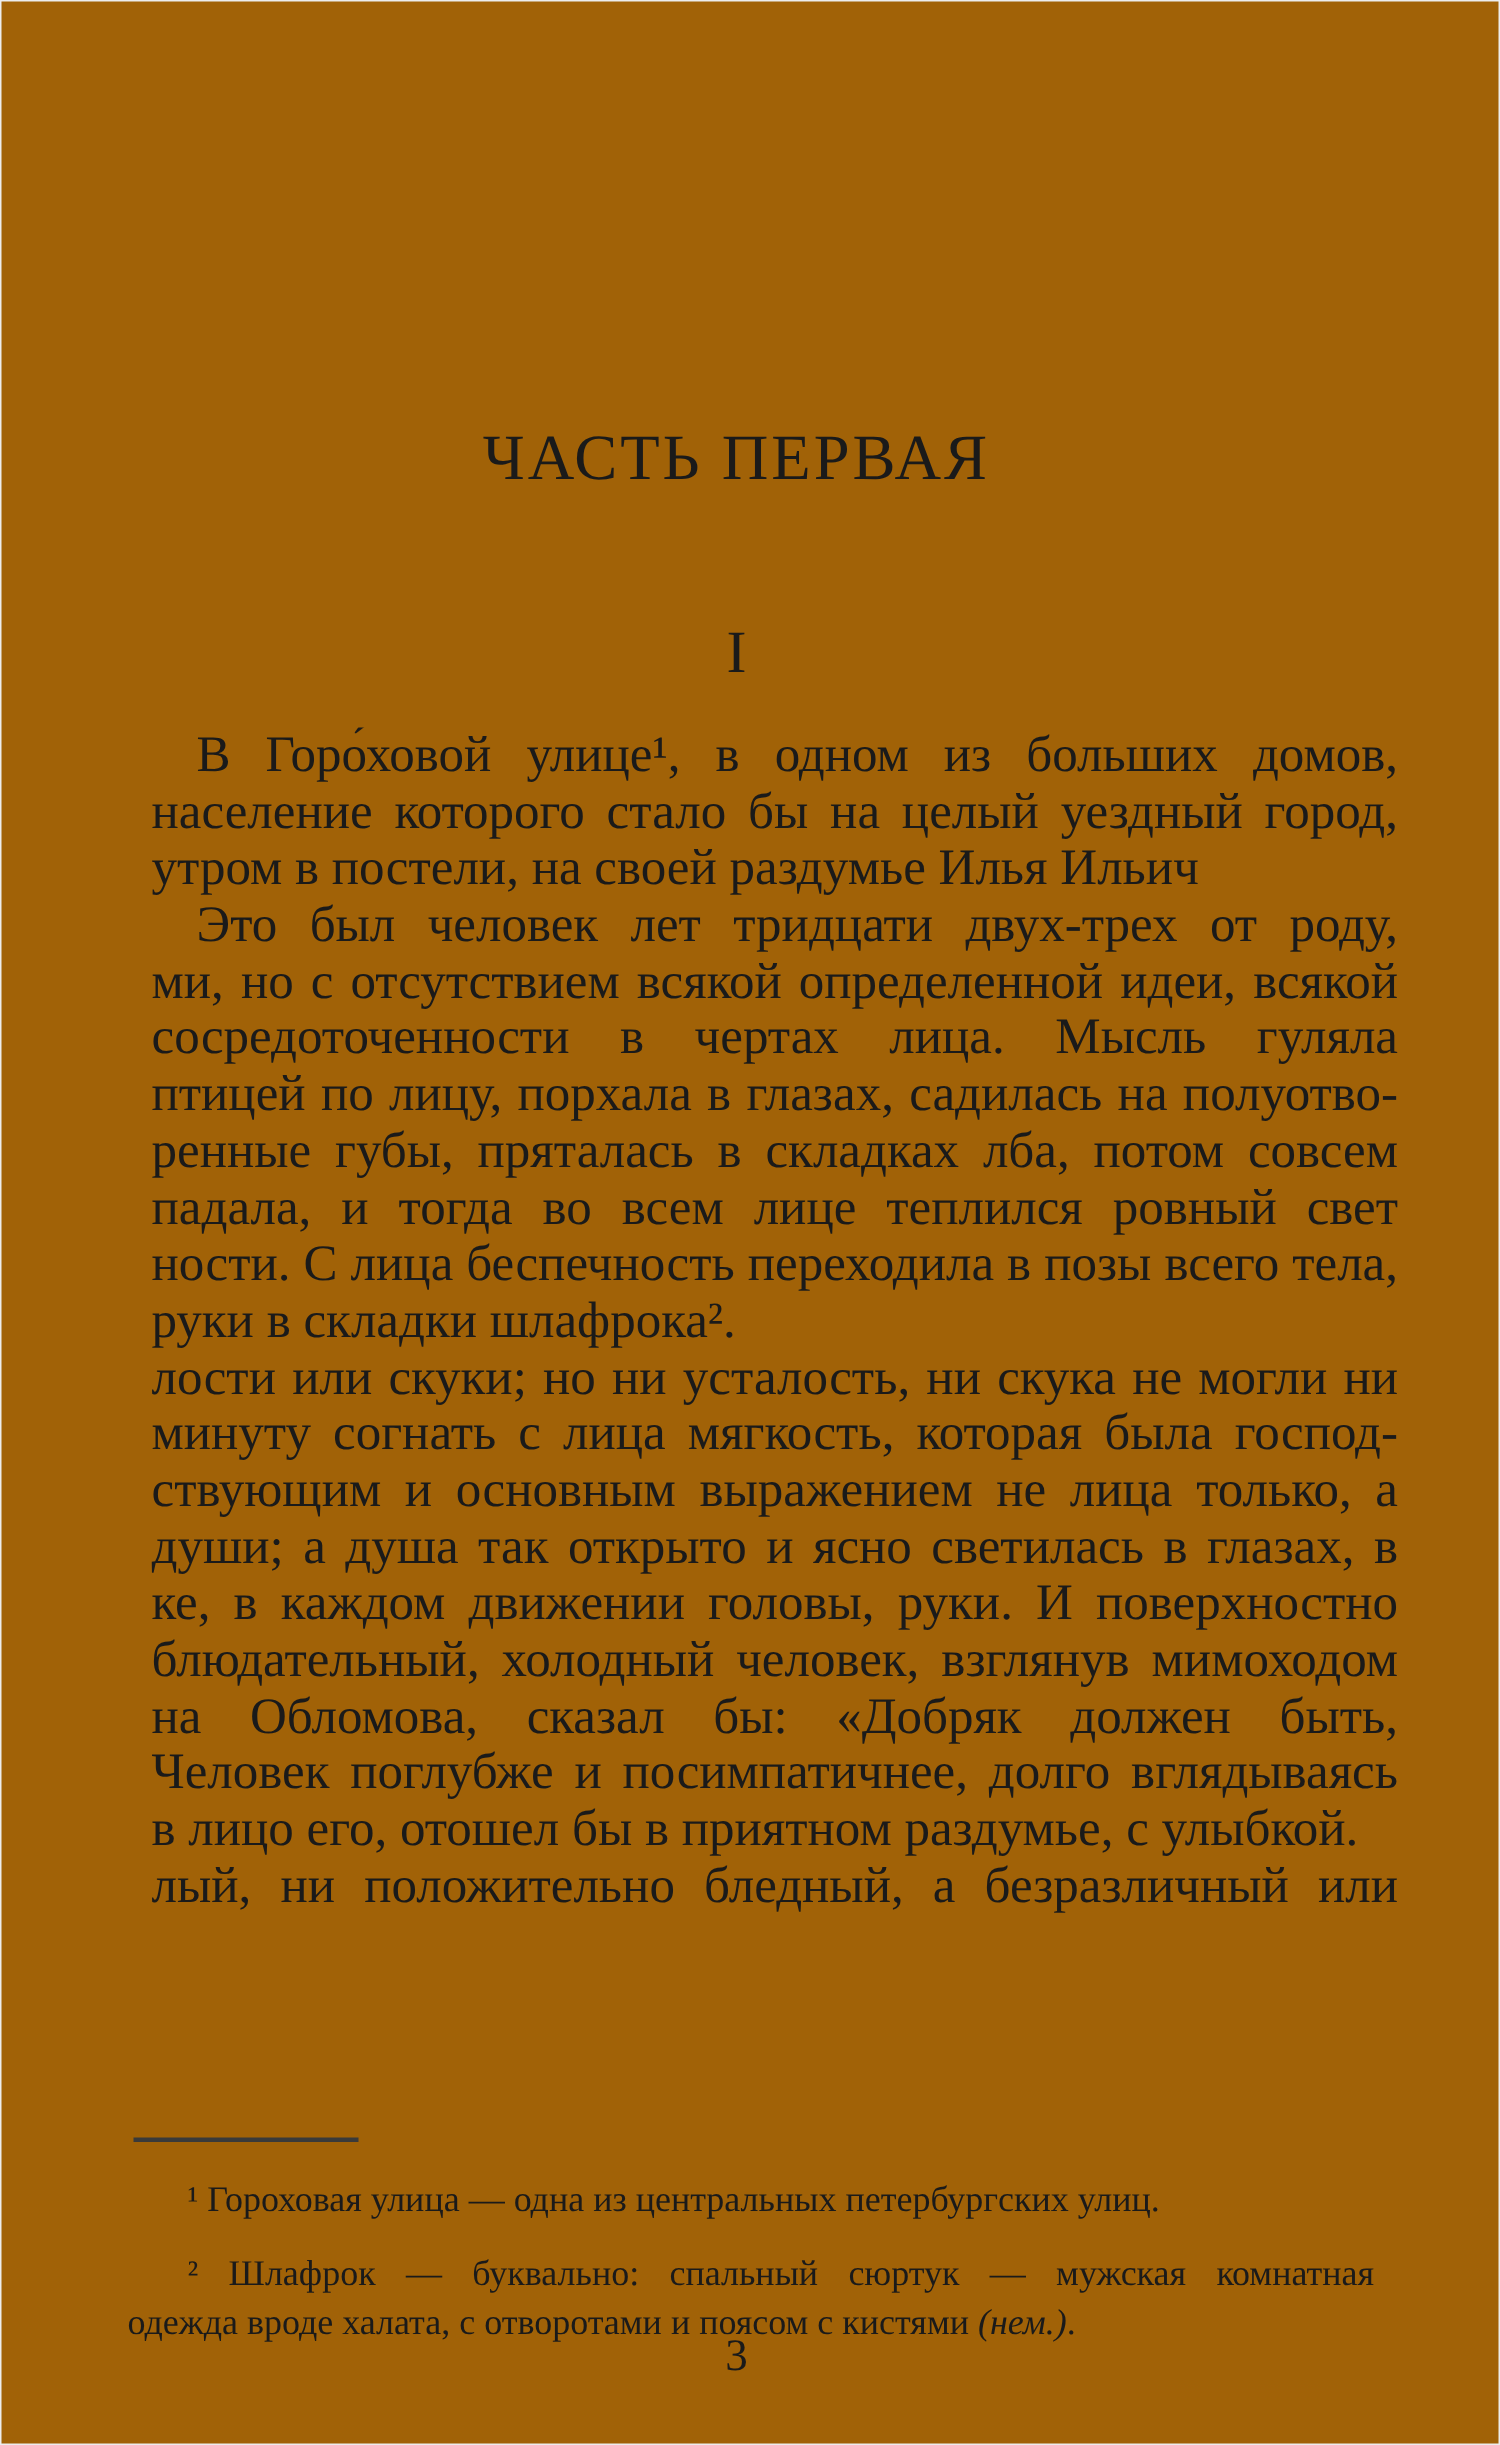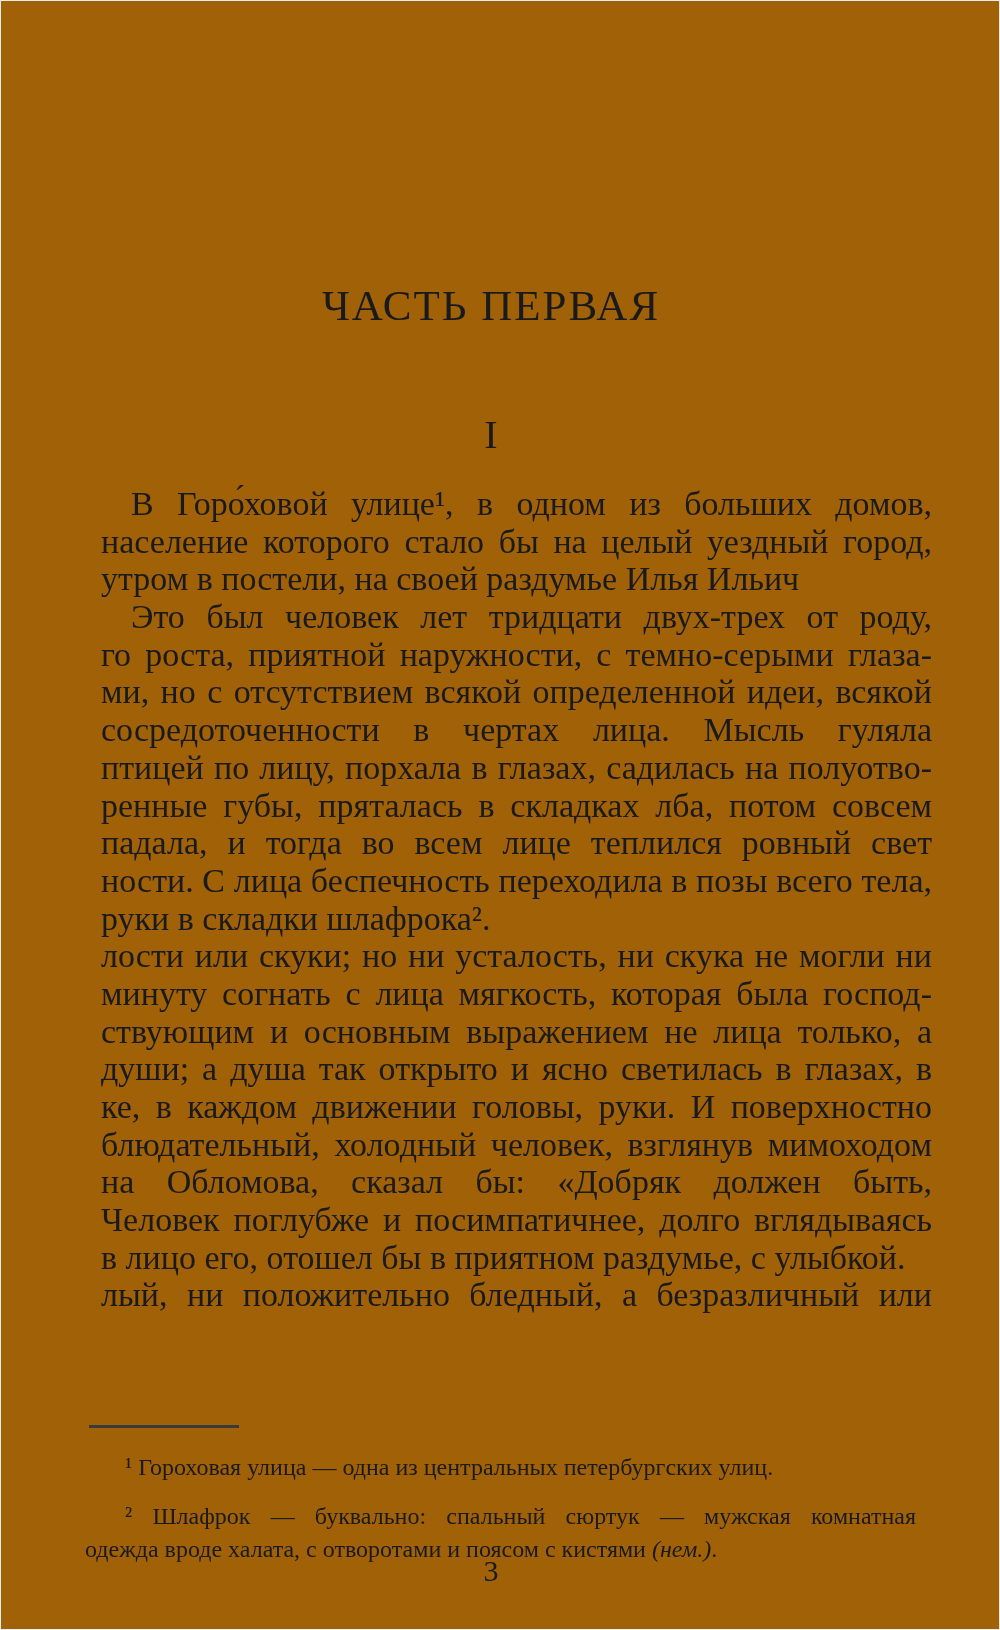--- a/index.html
+++ b/index.html
@@ -98,21 +98,20 @@
   <div class="bodytext">
 
     <p class="para">
       <span class="ln indent">В Горо́ховой улице¹, в одном из больших домов, народо-</span>
       <span class="ln">население которого стало бы на целый уездный город, лежал</span>
       <span class="ln last">утром в постели, на своей раздумье Илья Ильич Обломов.</span>
     </p>
 
     <p class="para">
       <span class="ln indent">Это был человек лет тридцати двух-трех от роду, средне-</span>
-      <span class="ln">го роста, приятной наружности, с темно-серыми глаза-</span>
       <span class="ln">ми, но с отсутствием всякой определенной идеи, всякой</span>
       <span class="ln">сосредоточенности в чертах лица. Мысль гуляла вольной</span>
       <span class="ln">птицей по лицу, порхала в глазах, садилась на полуотво-</span>
       <span class="ln">ренные губы, пряталась в складках лба, потом совсем про-</span>
       <span class="ln">падала, и тогда во всем лице теплился ровный свет беспеч-</span>
       <span class="ln">ности. С лица беспечность переходила в позы всего тела,</span>
       <span class="ln last">руки в складки шлафрока².</span>
     </p>
 
     <p class="para">

